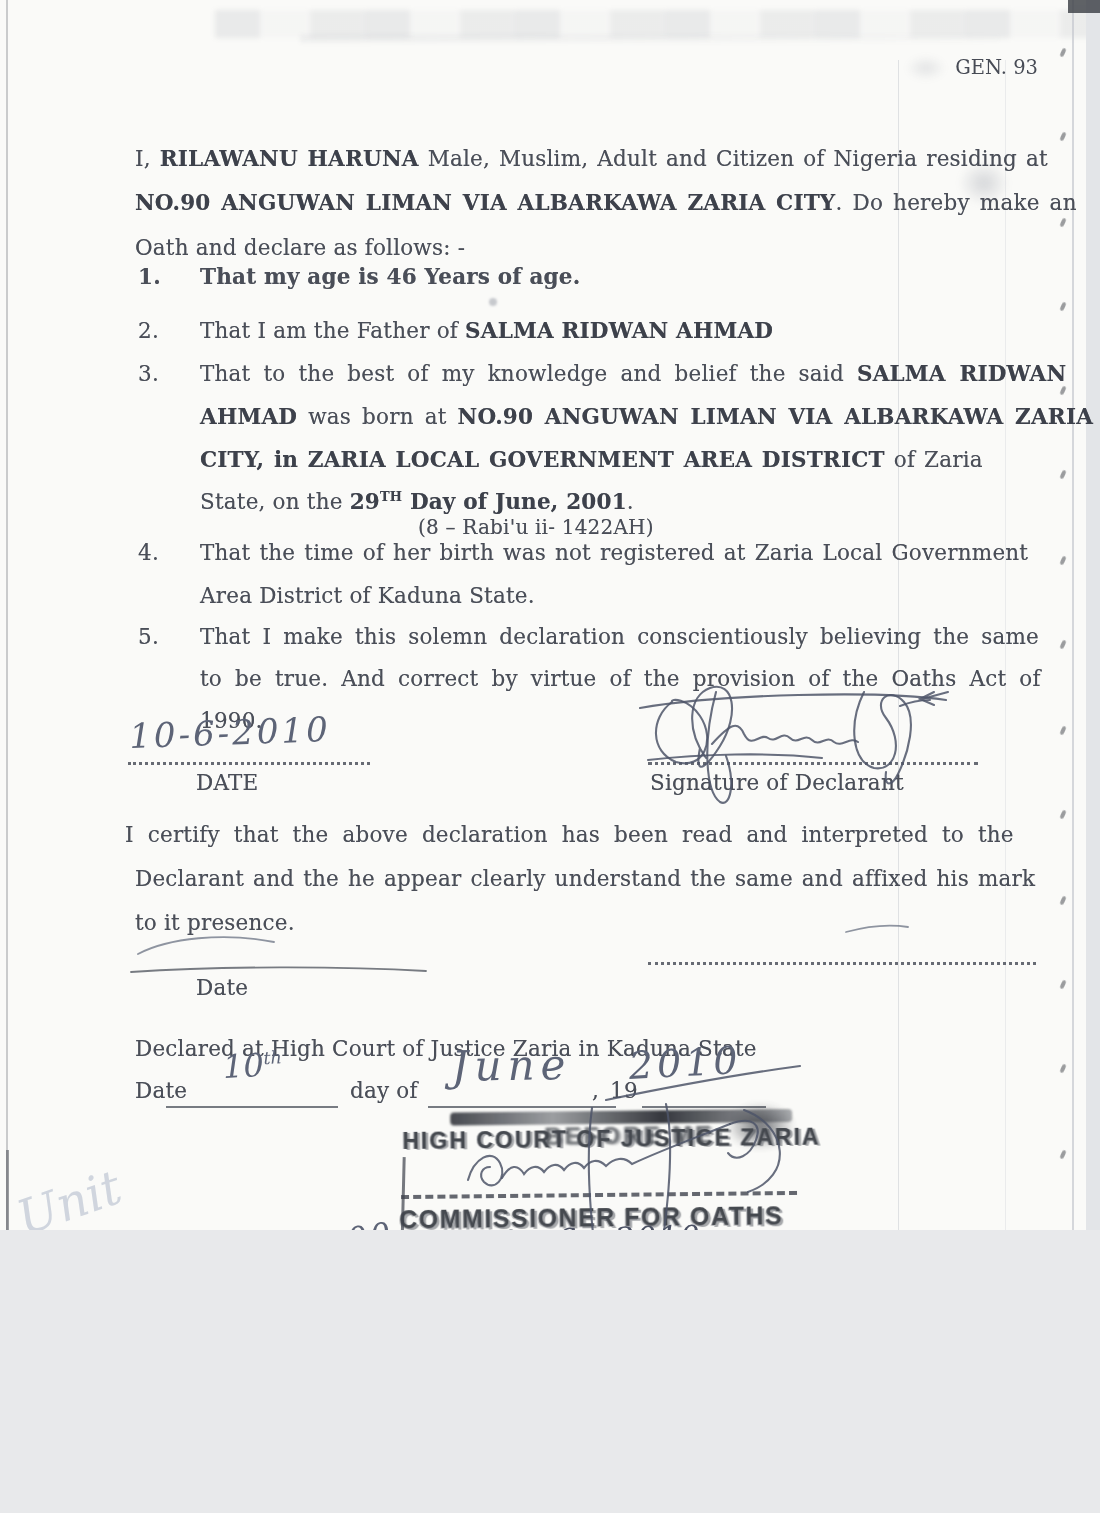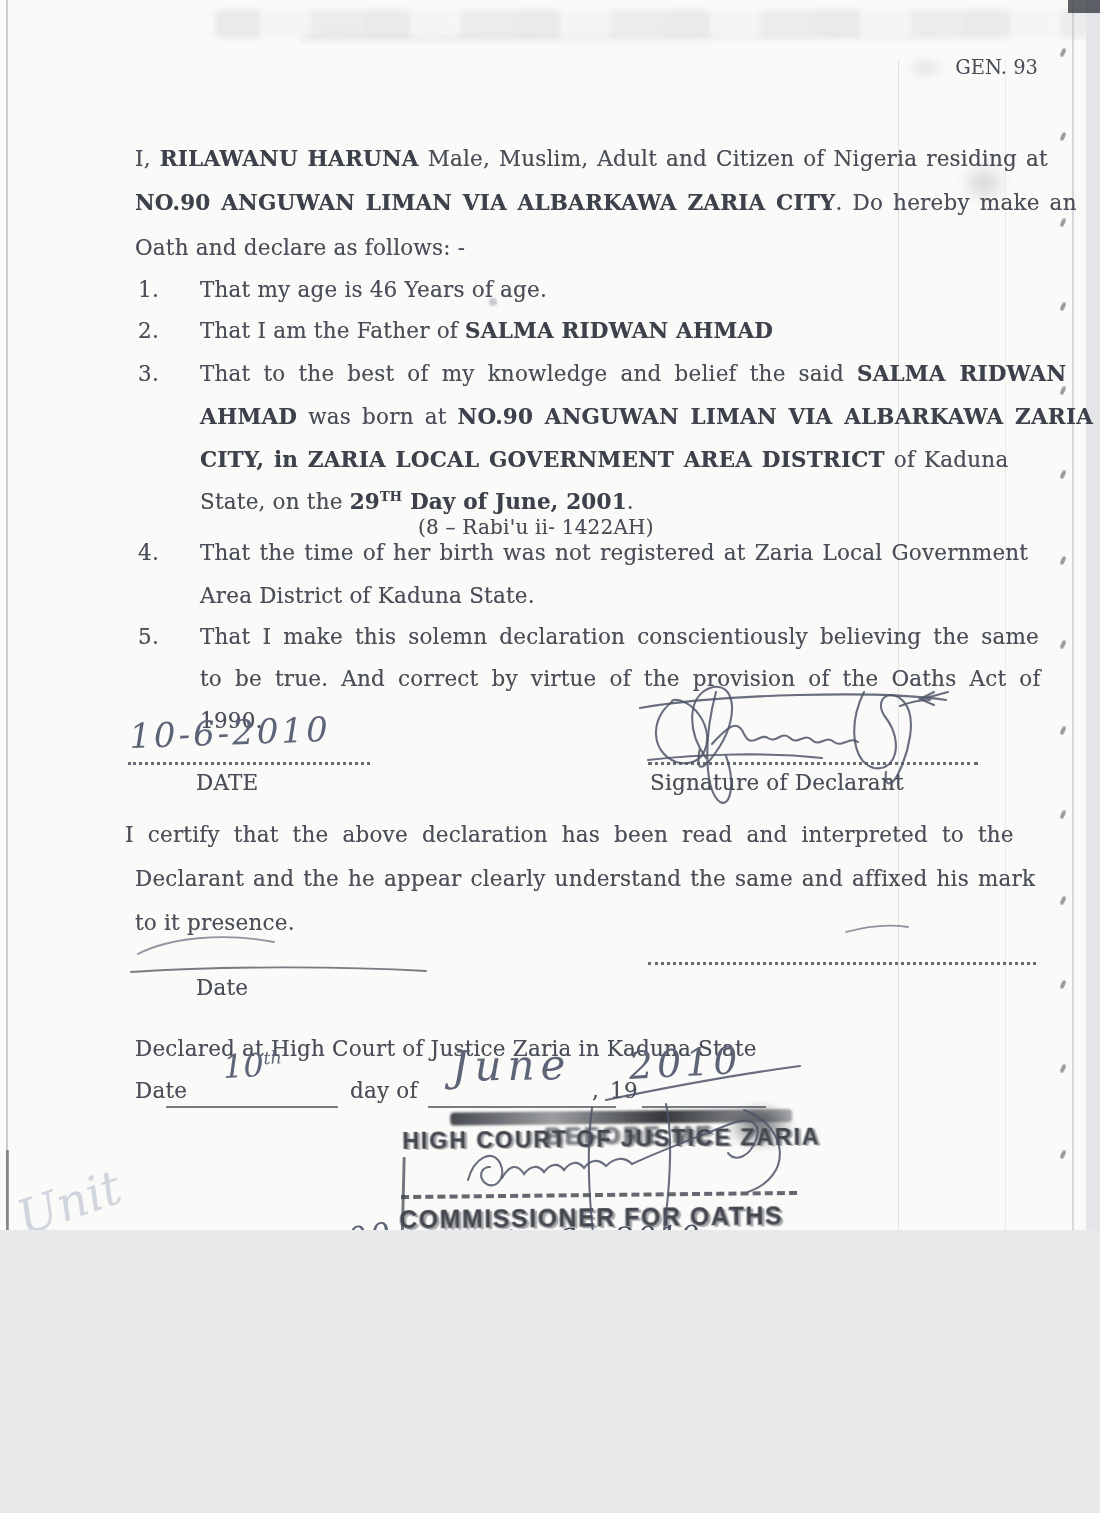--- a/index.html
+++ b/index.html
@@ -81,25 +81,25 @@
       <div class="artifact" style="left: 1061px; top: 1406px; width: 4px; height: 9px; background: rgb(76, 79, 85); opacity: 0.55; border-radius: 45%; transform: rotate(24deg); filter: blur(0.3px);"></div>
       <div class="artifact" style="left: 1061px; top: 1490px; width: 4px; height: 9px; background: rgb(76, 79, 85); opacity: 0.55; border-radius: 45%; transform: rotate(24deg); filter: blur(0.3px);"></div>
     </div>
 
   <div class="gen">GEN. 93</div>
 
   <div id="bodyLines">
       <div class="bline" style="top: 146px; left: 135px; word-spacing: 2px;"><span>I, </span><span class="b">RILAWANU HARUNA</span><span> Male, Muslim, Adult and Citizen of Nigeria residing at</span></div>
       <div class="bline" style="top: 190px; left: 135px; word-spacing: 3px;"><span class="b">NO.90 ANGUWAN LIMAN VIA ALBARKAWA ZARIA CITY</span><span>. Do hereby make an</span></div>
       <div class="bline" style="top: 235px; left: 135px;"><span>Oath and declare as follows: -</span></div>
-      <div class="bline" style="top: 277px; left: 138px;"><span class="num">1.</span><span>That my age is 46 Years of age.</span></div>
+      <div class="bline" style="top: 264px; left: 138px; font-weight: bold;"><span class="num">1.</span><span>That my age is 46 Years of age.</span></div>
       <div class="bline" style="top: 318px; left: 138px;"><span class="num">2.</span><span>That I am the Father of  </span><span class="b">SALMA RIDWAN AHMAD</span></div>
       <div class="bline" style="top: 361px; left: 138px; word-spacing: 6px;"><span class="num">3.</span><span>That to the best of my knowledge and belief the said </span><span class="b">SALMA RIDWAN</span></div>
       <div class="bline" style="top: 404px; left: 200px; word-spacing: 4px;"><span class="b">AHMAD</span><span> was born at </span><span class="b">NO.90 ANGUWAN LIMAN VIA ALBARKAWA ZARIA</span></div>
-      <div class="bline" style="top: 447px; left: 200px; word-spacing: 2px;"><span class="b">CITY, in ZARIA LOCAL GOVERNMENT AREA DISTRICT</span><span> of Kaduna</span></div>
+      <div class="bline" style="top: 447px; left: 200px; word-spacing: 2px;"><span class="b">CITY, in ZARIA LOCAL GOVERNMENT AREA DISTRICT</span><span> of Zaria</span></div>
       <div class="bline" style="top: 489px; left: 200px;"><span>State, on the </span><span class="b">29</span><span class="b supp">TH</span><span class="b"> Day of June, 2001</span><span>.</span></div>
       <div class="bline" style="top: 515px; left: 418px; font-size: 20px;"><span>(8 – Rabi'u ii- 1422AH)</span></div>
       <div class="bline" style="top: 540px; left: 138px; word-spacing: 2px;"><span class="num">4.</span><span>That the time of her birth was not registered at Zaria Local Government</span></div>
       <div class="bline" style="top: 583px; left: 200px;"><span>Area District of Kaduna State.</span></div>
       <div class="bline" style="top: 624px; left: 138px; word-spacing: 5px;"><span class="num">5.</span><span>That I make this solemn declaration conscientiously believing the same</span></div>
       <div class="bline" style="top: 666px; left: 200px; word-spacing: 6px;"><span>to be true.  And correct by virtue of the provision of the Oaths Act of</span></div>
       <div class="bline" style="top: 708px; left: 200px;"><span>1990.</span></div>
       <div class="bline" style="top: 822px; left: 125px; word-spacing: 7px;"><span>I certify that the above declaration has been read and interpreted to the</span></div>
       <div class="bline" style="top: 866px; left: 135px; word-spacing: 2px;"><span>Declarant and the he appear clearly understand the same and affixed his mark</span></div>
       <div class="bline" style="top: 910px; left: 135px;"><span>to it presence.</span></div>

